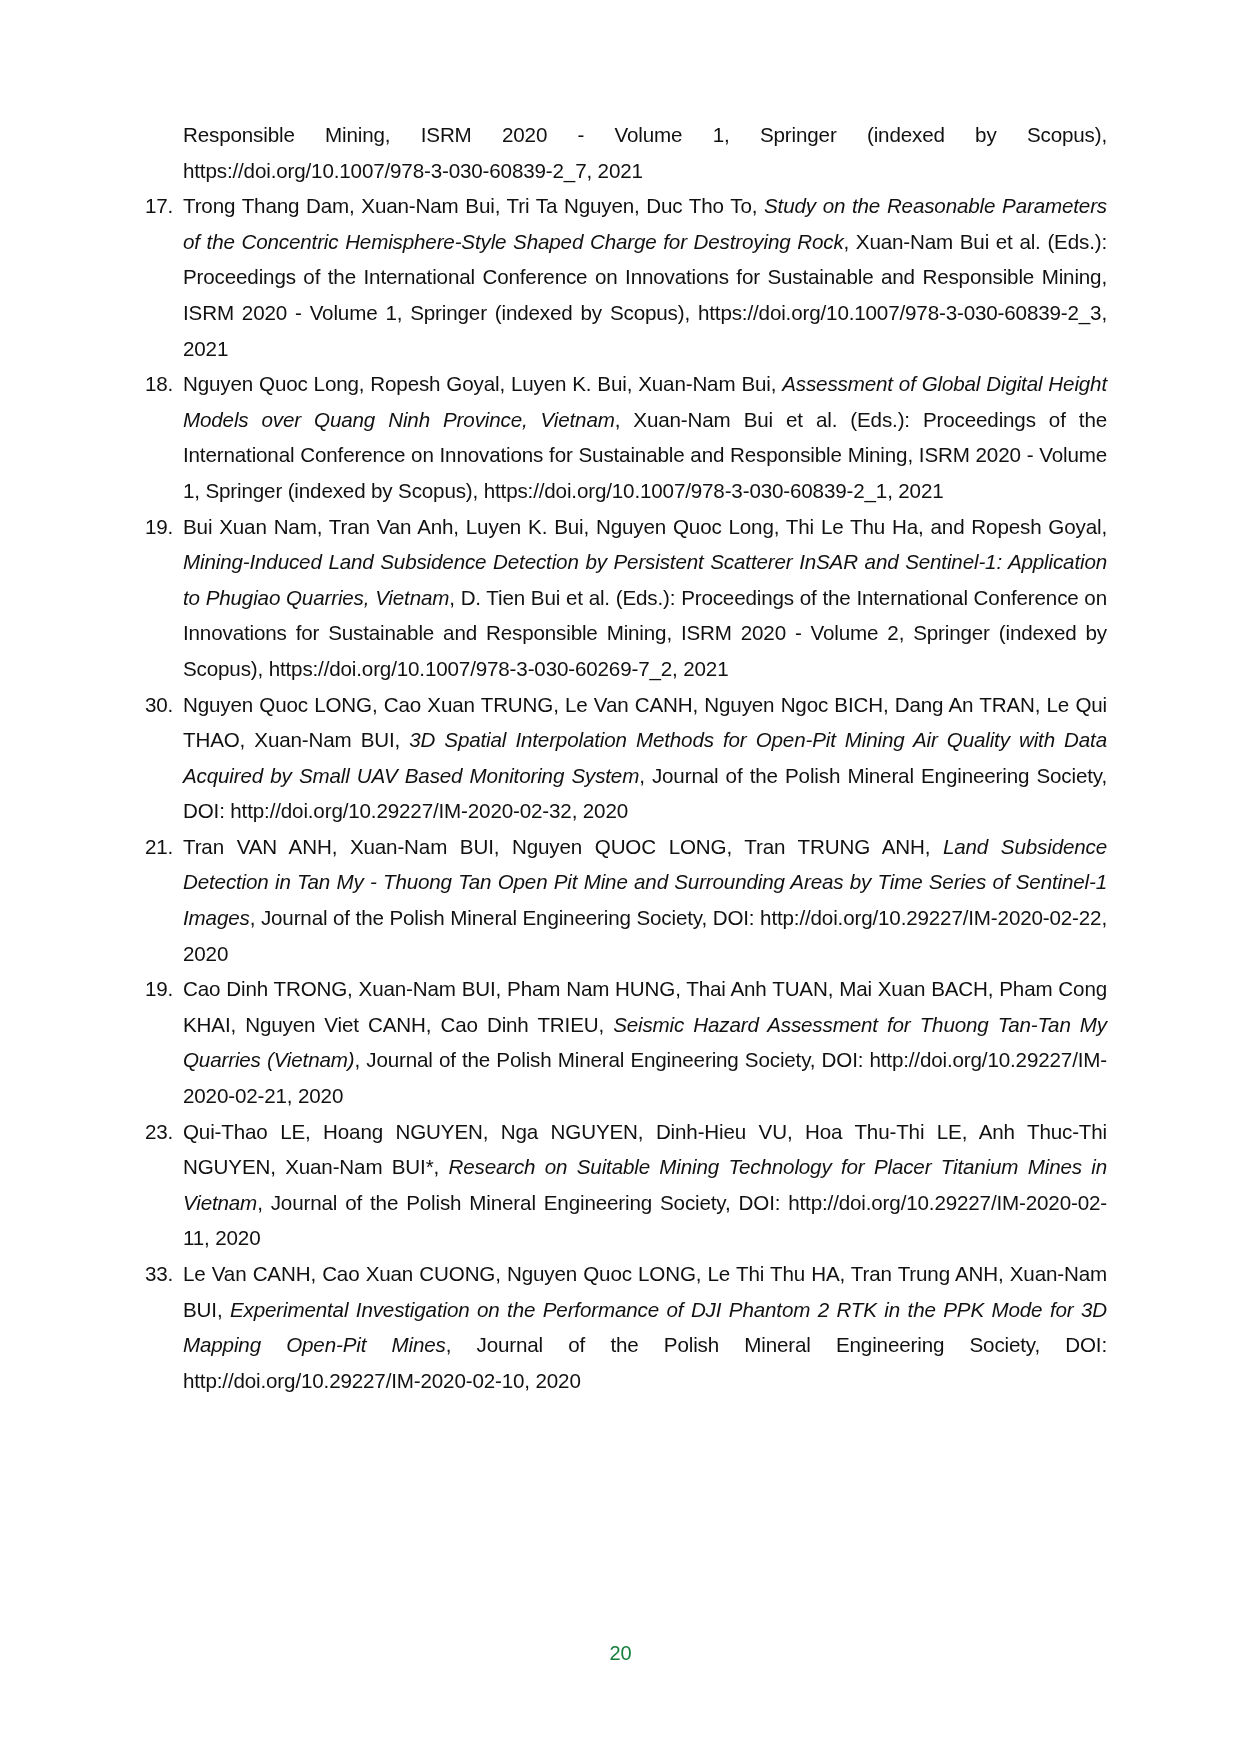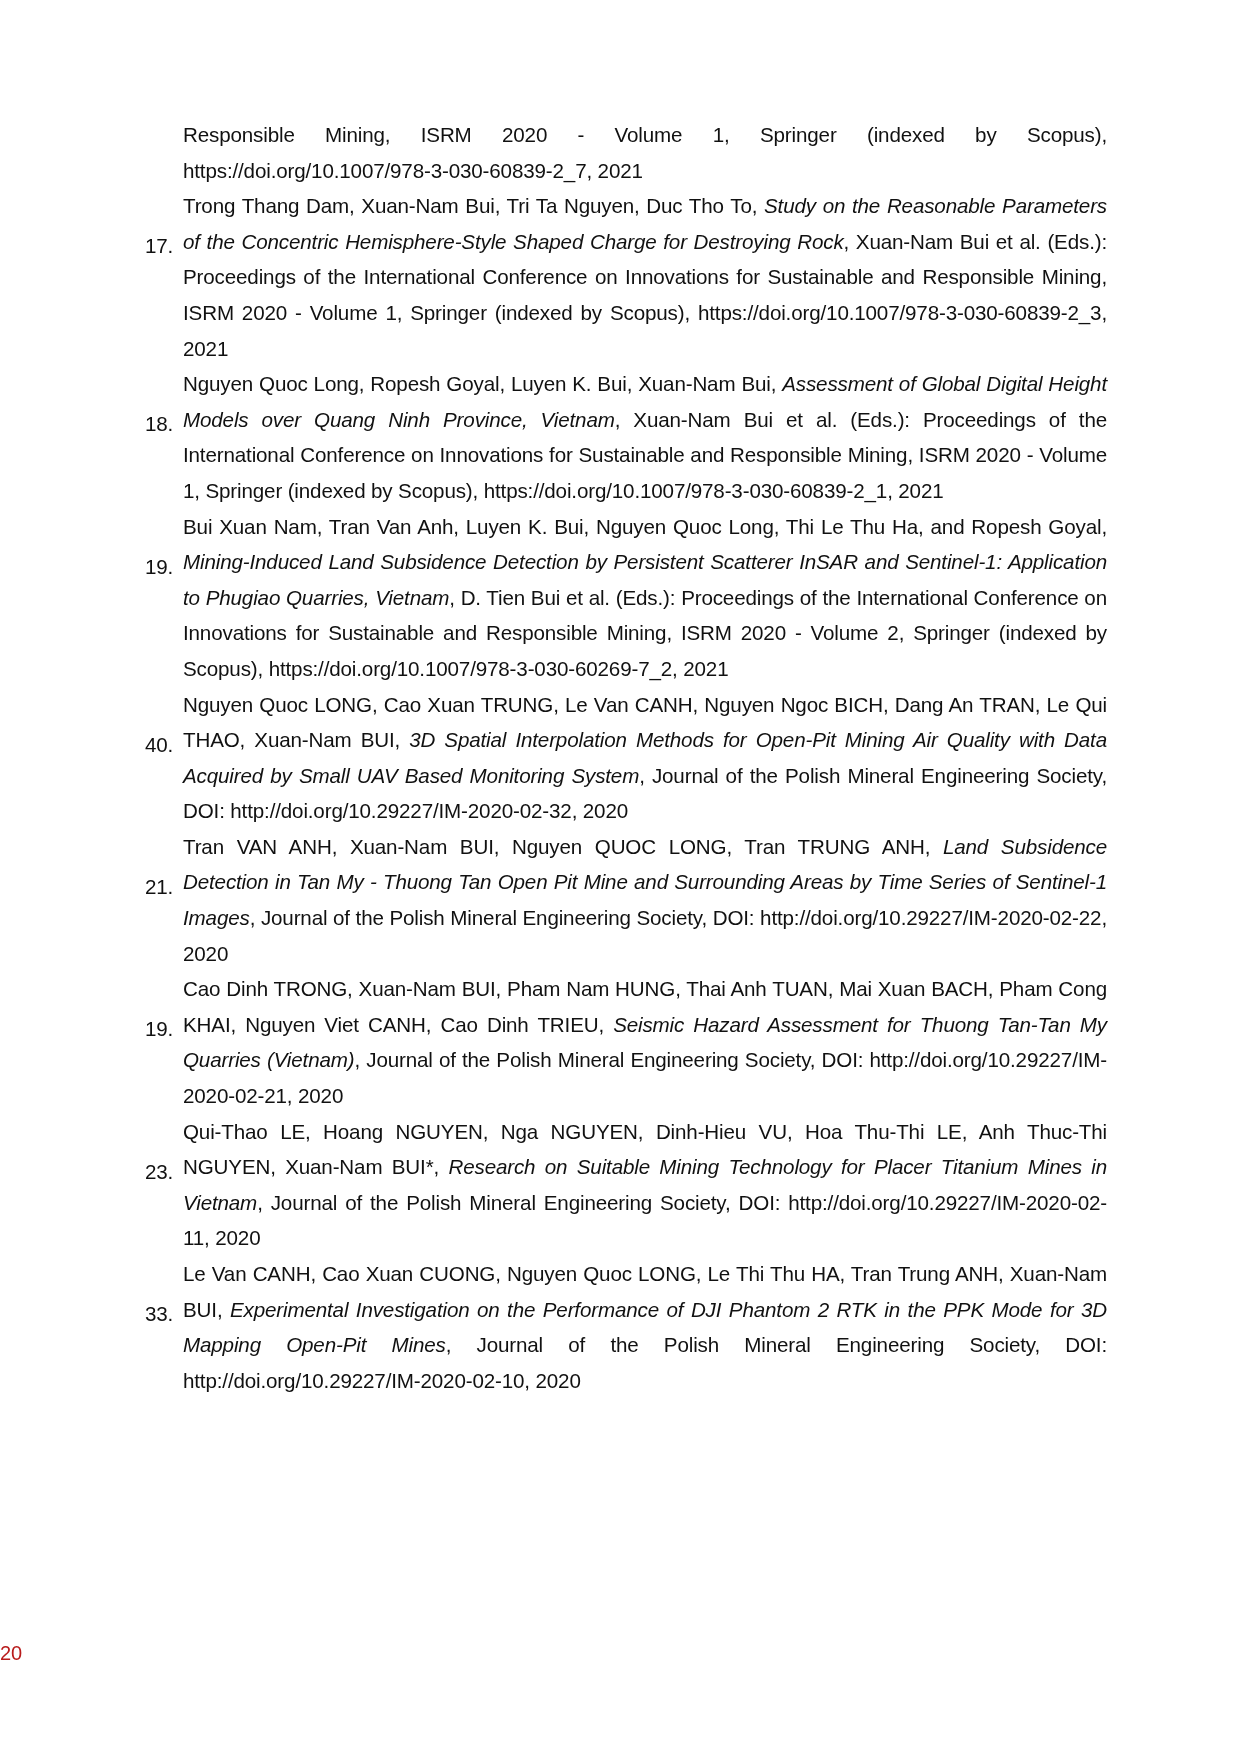--- a/index.html
+++ b/index.html
@@ -37,37 +37,36 @@
       text-align: justify;
       text-align-last: left;
       margin: 0;
       letter-spacing: -0.15px;
       word-spacing: 0px;
     }
     .ref .num {
       position: absolute;
       left: 0;
       top: 0;
-      margin-top: 40px;
     }
     .ref.continuation {
       padding-left: 38px;
     }
     .ref i {
       font-style: italic;
     }
     .page-number {
       position: absolute;
       left: 0;
       width: 1241px;
       top: 1641px;
-      text-align: left;
+      text-align: center;
       font-size: 20px;
       line-height: 24px;
-      color: #b91c1c;
+      color: #15803d;
     }
   </style>
 </head>
 <body>
 
 <div class="page">
   <div class="ref-list">
 
     <p class="ref continuation">
       <span>Responsible Mining, ISRM 2020 - Volume 1, Springer (indexed by Scopus), https://doi.org/10.1007/978-3-030-60839-2_7, 2021</span>
@@ -79,21 +78,21 @@
 
     <p class="ref">
       <span class="num">18.</span><span>Nguyen Quoc Long, Ropesh Goyal, Luyen K. Bui, Xuan-Nam Bui, </span><i>Assessment of Global Digital Height Models over Quang Ninh Province, Vietnam</i><span>, Xuan-Nam Bui et al. (Eds.): Proceedings of the International Conference on Innovations for Sustainable and Responsible Mining, ISRM 2020 - Volume 1, Springer (indexed by Scopus), https://doi.org/10.1007/978-3-030-60839-2_1, 2021</span>
     </p>
 
     <p class="ref">
       <span class="num">19.</span><span>Bui Xuan Nam, Tran Van Anh, Luyen K. Bui, Nguyen Quoc Long, Thi Le Thu Ha, and Ropesh Goyal, </span><i>Mining-Induced Land Subsidence Detection by Persistent Scatterer InSAR and Sentinel-1: Application to Phugiao Quarries, Vietnam</i><span>, D. Tien Bui et al. (Eds.): Proceedings of the International Conference on Innovations for Sustainable and Responsible Mining, ISRM 2020 - Volume 2, Springer (indexed by Scopus), https://doi.org/10.1007/978-3-030-60269-7_2, 2021</span>
     </p>
 
     <p class="ref">
-      <span class="num">40.</span><span>Nguyen Quoc LONG, Cao Xuan TRUNG, Le Van CANH, Nguyen Ngoc BICH, Dang An TRAN, Le Qui THAO, Xuan-Nam BUI, </span><i>3D Spatial Interpolation Methods for Open-Pit Mining Air Quality with Data Acquired by Small UAV Based Monitoring System</i><span>, Journal of the Polish Mineral Engineering Society, DOI: http://doi.org/10.29227/IM-2020-02-32, 2020</span>
+      <span class="num">30.</span><span>Nguyen Quoc LONG, Cao Xuan TRUNG, Le Van CANH, Nguyen Ngoc BICH, Dang An TRAN, Le Qui THAO, Xuan-Nam BUI, </span><i>3D Spatial Interpolation Methods for Open-Pit Mining Air Quality with Data Acquired by Small UAV Based Monitoring System</i><span>, Journal of the Polish Mineral Engineering Society, DOI: http://doi.org/10.29227/IM-2020-02-32, 2020</span>
     </p>
 
     <p class="ref">
       <span class="num">21.</span><span>Tran VAN ANH, Xuan-Nam BUI, Nguyen QUOC LONG, Tran TRUNG ANH, </span><i>Land Subsidence Detection in Tan My - Thuong Tan Open Pit Mine and Surrounding Areas by Time Series of Sentinel-1 Images</i><span>, Journal of the Polish Mineral Engineering Society, DOI: http://doi.org/10.29227/IM-2020-02-22, 2020</span>
     </p>
 
     <p class="ref">
       <span class="num">19.</span><span>Cao Dinh TRONG, Xuan-Nam BUI, Pham Nam HUNG, Thai Anh TUAN, Mai Xuan BACH, Pham Cong KHAI, Nguyen Viet CANH, Cao Dinh TRIEU, </span><i>Seismic Hazard Assessment for Thuong Tan-Tan My Quarries (Vietnam)</i><span>, Journal of the Polish Mineral Engineering Society, DOI: http://doi.org/10.29227/IM-2020-02-21, 2020</span>
     </p>
 

